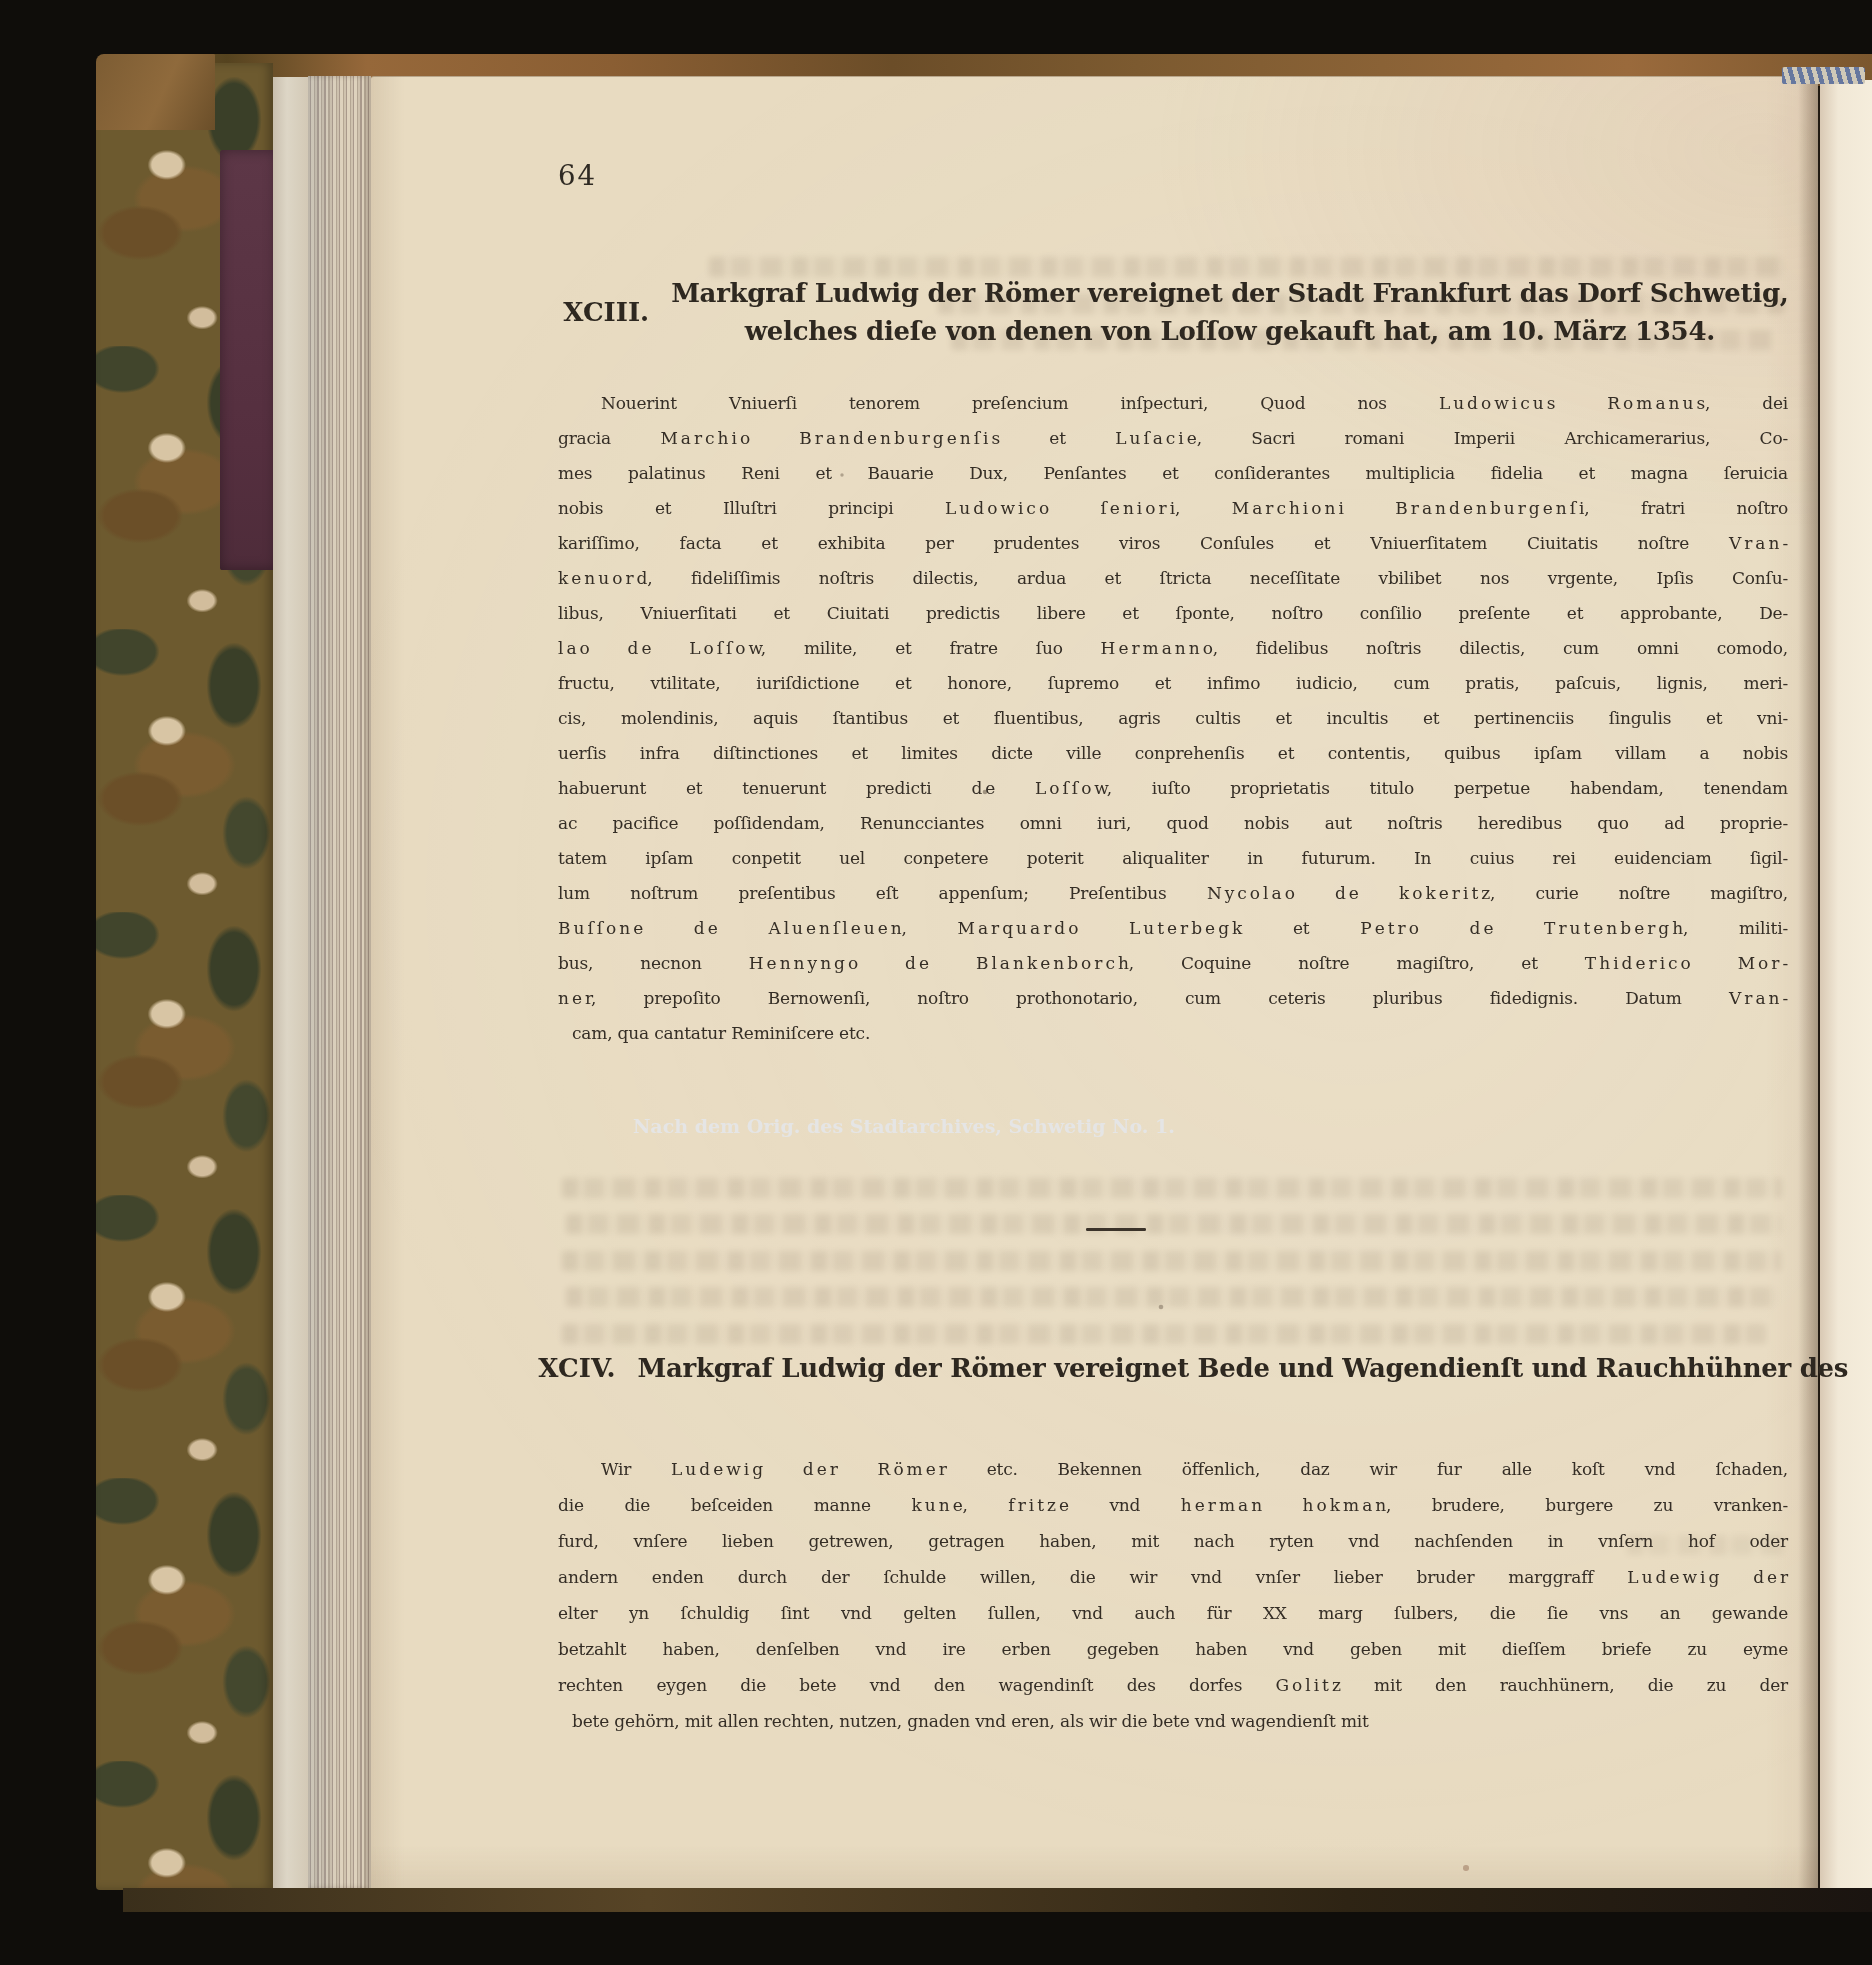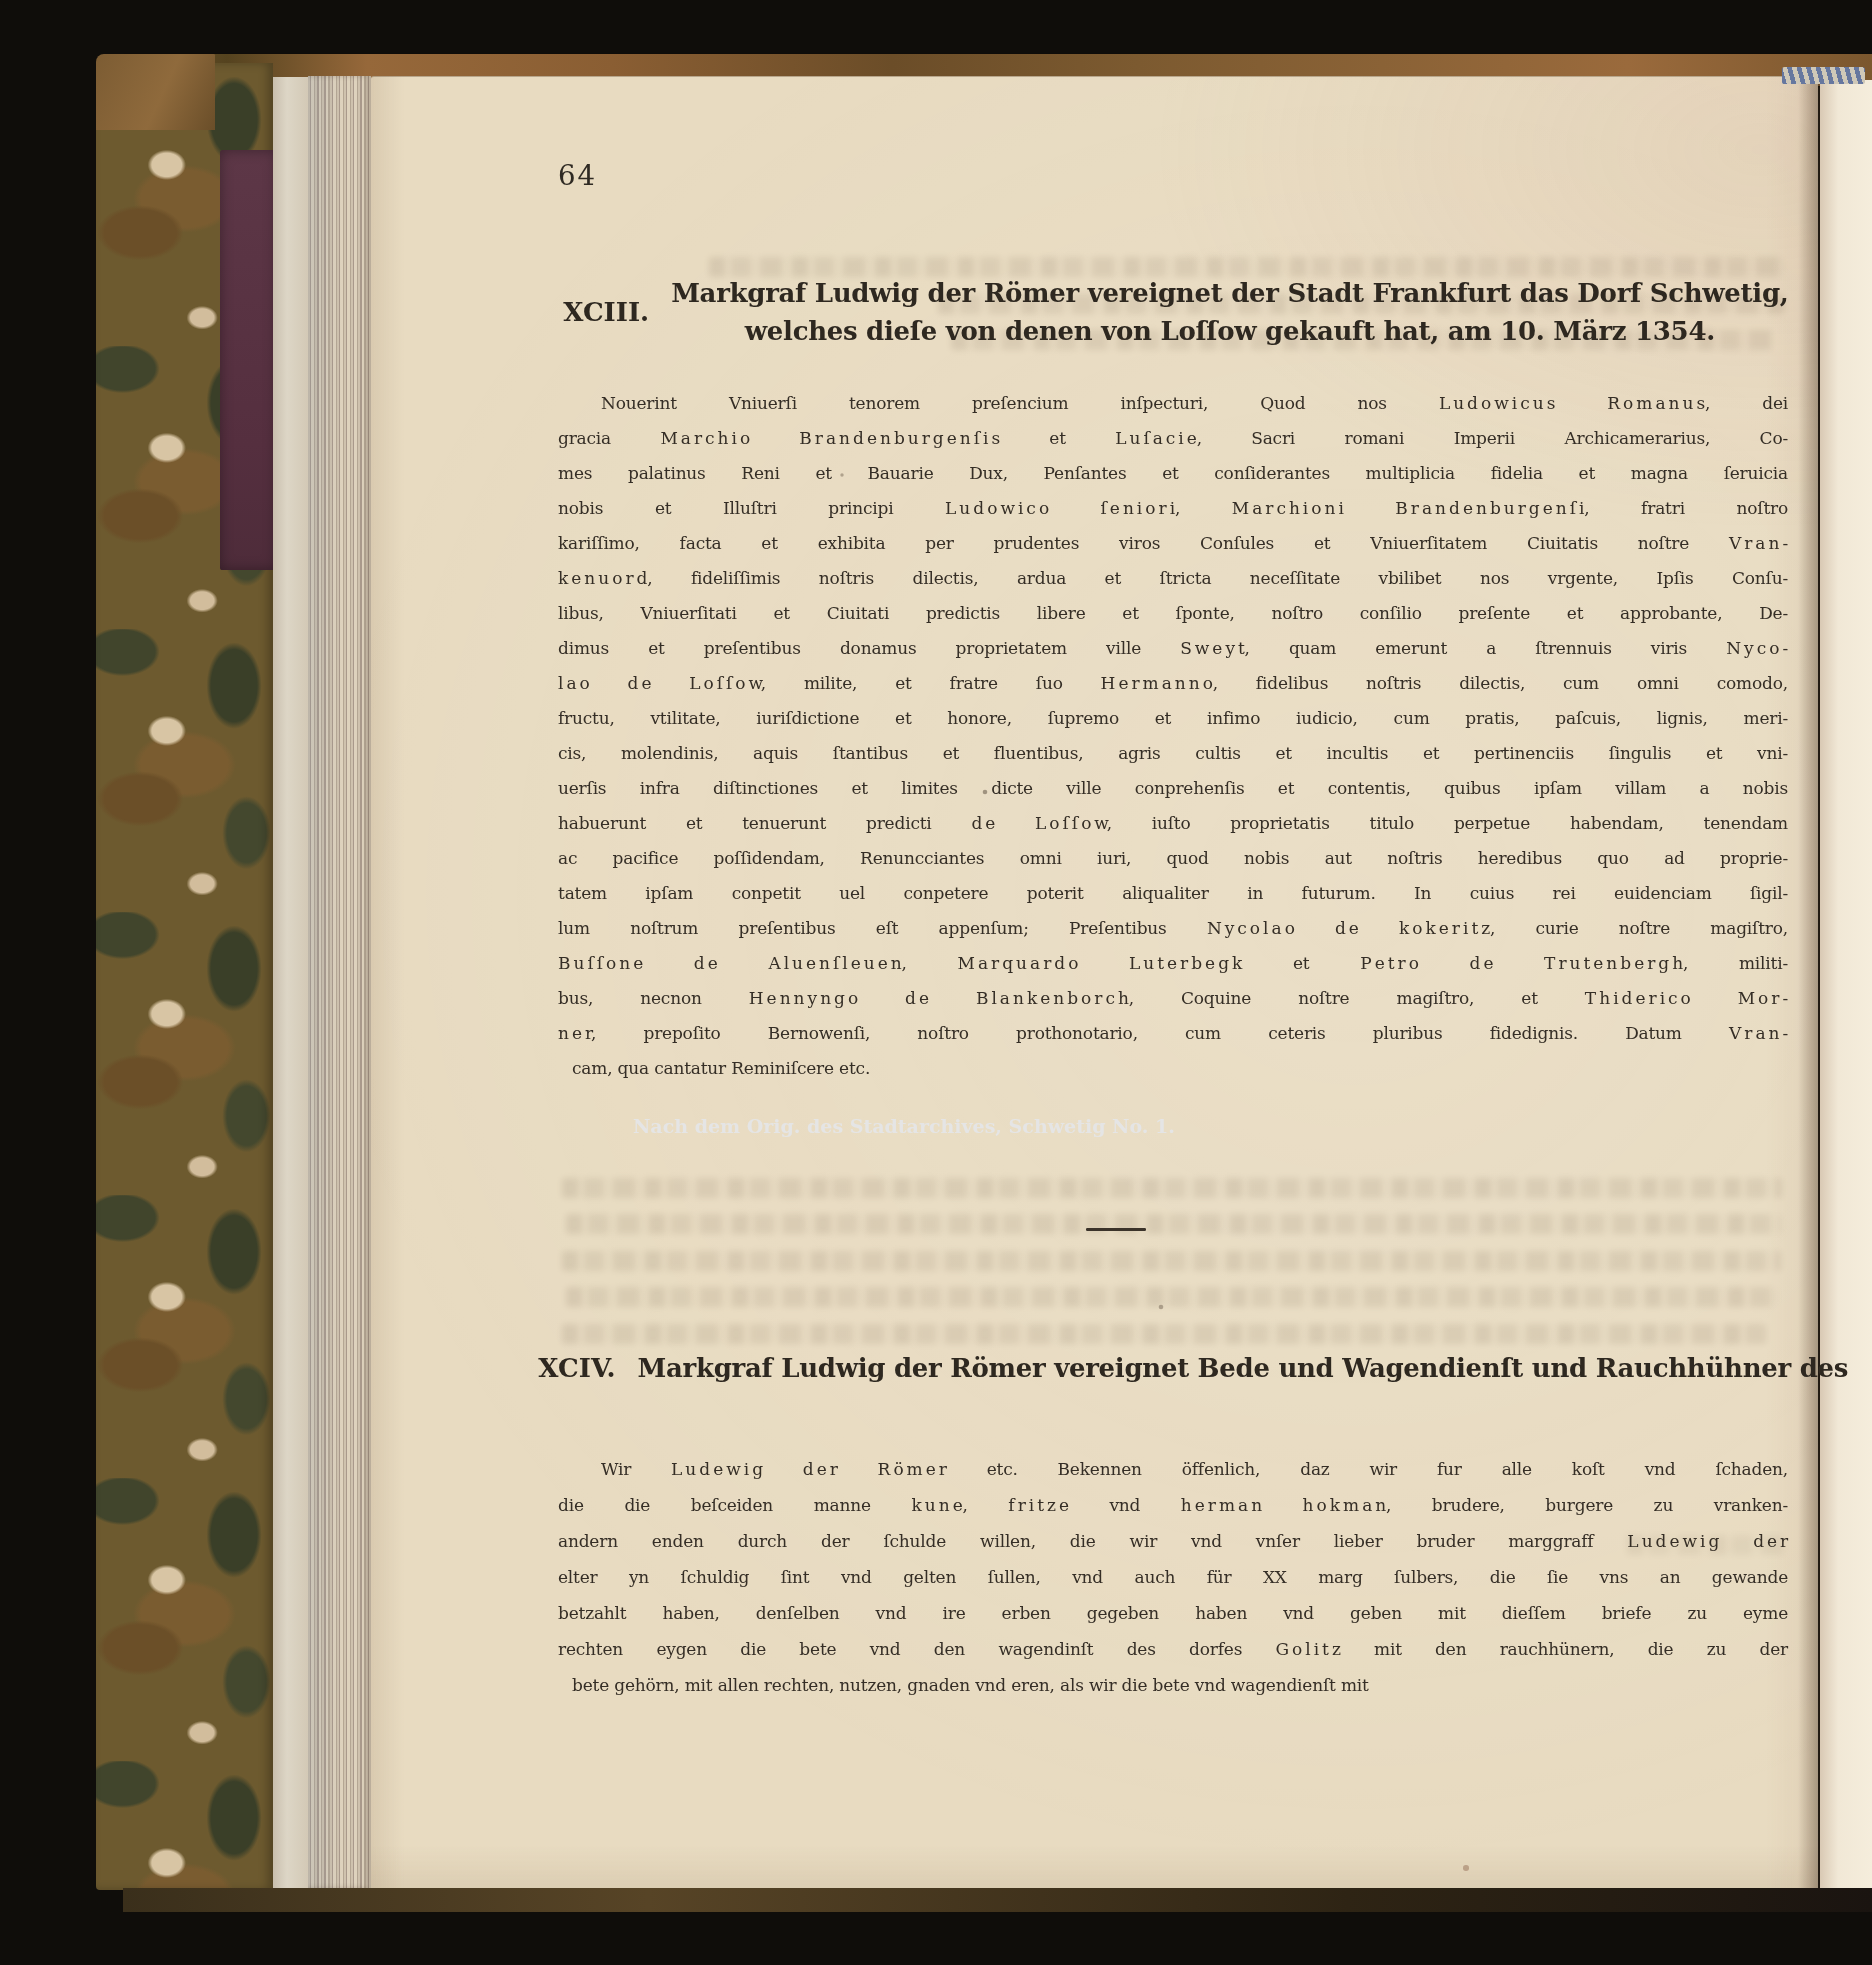--- a/index.html
+++ b/index.html
@@ -149,21 +149,20 @@
     </div>
 
     <div class="bodylines latin">
         <div class="pline">Nouerint Vniuerſi tenorem preſencium inſpecturi, Quod nos L u d o w i c u s R o m a n u s, dei</div>
         <div class="pline">gracia M a r c h i o B r a n d e n b u r g e n ſ i s et L u ſ a c i e, Sacri romani Imperii Archicamerarius, Co-</div>
         <div class="pline">mes palatinus Reni et Bauarie Dux, Penſantes et conſiderantes multiplicia fidelia et magna ſeruicia</div>
         <div class="pline">nobis et Illuſtri principi L u d o w i c o ſ e n i o r i, M a r c h i o n i B r a n d e n b u r g e n ſ i, fratri noſtro</div>
         <div class="pline">kariſſimo, facta et exhibita per prudentes viros Conſules et Vniuerſitatem Ciuitatis noſtre V r a n -</div>
         <div class="pline">k e n u o r d, fideliſſimis noſtris dilectis, ardua et ſtricta neceſſitate vbilibet nos vrgente, Ipſis Conſu-</div>
         <div class="pline">libus, Vniuerſitati et Ciuitati predictis libere et ſponte, noſtro conſilio preſente et approbante, De-</div>
-        <div class="pline">dimus et preſentibus donamus proprietatem ville S w e y t, quam emerunt a ſtrennuis viris N y c o -</div>
         <div class="pline">l a o d e L o ſ ſ o w, milite, et fratre ſuo H e r m a n n o, fidelibus noſtris dilectis, cum omni comodo,</div>
         <div class="pline">fructu, vtilitate, iuriſdictione et honore, ſupremo et infimo iudicio, cum pratis, paſcuis, lignis, meri-</div>
         <div class="pline">cis, molendinis, aquis ſtantibus et fluentibus, agris cultis et incultis et pertinenciis ſingulis et vni-</div>
         <div class="pline">uerſis infra diſtinctiones et limites dicte ville conprehenſis et contentis, quibus ipſam villam a nobis</div>
         <div class="pline">habuerunt et tenuerunt predicti d e L o ſ ſ o w, iuſto proprietatis titulo perpetue habendam, tenendam</div>
         <div class="pline">ac pacifice poſſidendam, Renuncciantes omni iuri, quod nobis aut noſtris heredibus quo ad proprie-</div>
         <div class="pline">tatem ipſam conpetit uel conpetere poterit aliqualiter in futurum.  In cuius rei euidenciam ſigil-</div>
         <div class="pline">lum noſtrum preſentibus eſt appenſum; Preſentibus N y c o l a o d e k o k e r i t z, curie noſtre magiſtro,</div>
         <div class="pline">B u ſ ſ o n e d e A l u e n ſ l e u e n, M a r q u a r d o L u t e r b e g k et P e t r o d e T r u t e n b e r g h, militi-</div>
         <div class="pline">bus, necnon H e n n y n g o d e B l a n k e n b o r c h, Coquine noſtre magiſtro, et T h i d e r i c o M o r -</div>
@@ -178,20 +177,21 @@
     <div class="charter-heading h94">
       <div class="charter-no">XCIV.</div>
       <div class="heading-lines">
           <div class="hline">Markgraf Ludwig der Römer vereignet Bede und Wagendienſt und Rauchhühner des</div>
         </div>
     </div>
 
     <div class="bodylines german">
         <div class="pline">Wir L u d e w i g d e r R ö m e r etc. Bekennen öffenlich, daz wir fur alle koſt vnd ſchaden,</div>
         <div class="pline">die die beſceiden manne k u n e, f r i t z e vnd h e r m a n h o k m a n, brudere, burgere zu vranken-</div>
+        <div class="pline">furd, vnſere lieben getrewen, getragen haben, mit nach ryten vnd nachſenden in vnſern hof oder</div>
         <div class="pline">andern enden durch der ſchulde willen, die wir vnd vnſer lieber bruder marggraff L u d e w i g d e r</div>
         <div class="pline">elter yn ſchuldig ſint vnd gelten ſullen, vnd auch für XX marg ſulbers, die ſie vns an gewande</div>
         <div class="pline">betzahlt haben, denſelben vnd ire erben gegeben haben vnd geben mit dieſſem briefe zu eyme</div>
         <div class="pline">rechten eygen die bete vnd den wagendinſt des dorfes G o l i t z mit den rauchhünern, die zu der</div>
         <div class="pline is-last">bete gehörn, mit allen rechten, nutzen, gnaden vnd eren, als wir die bete vnd wagendienſt mit</div>
       </div>
   </div>
 </div>
 
 

